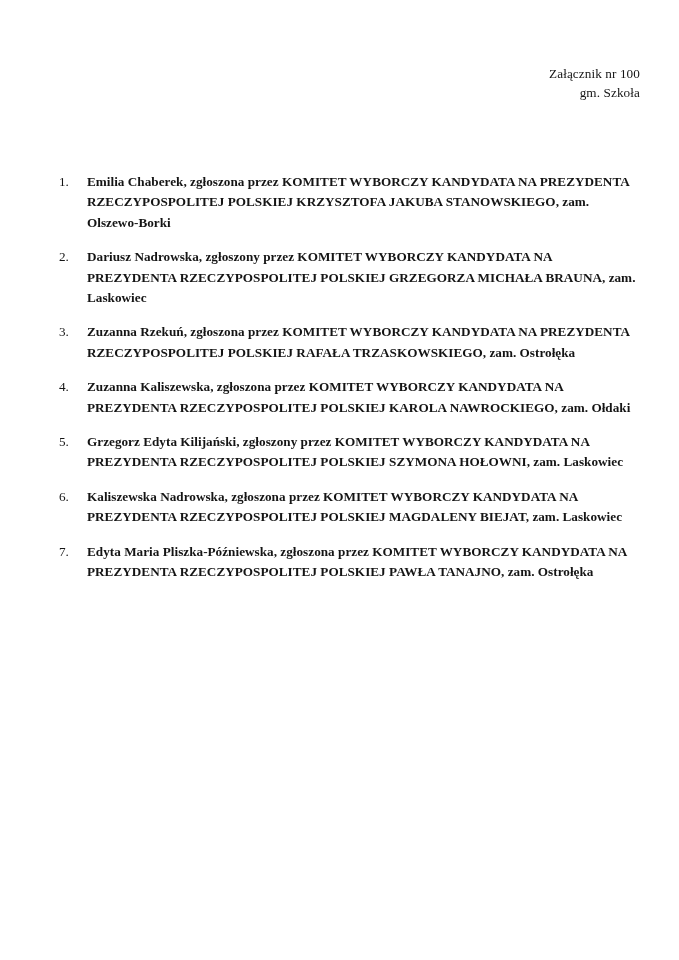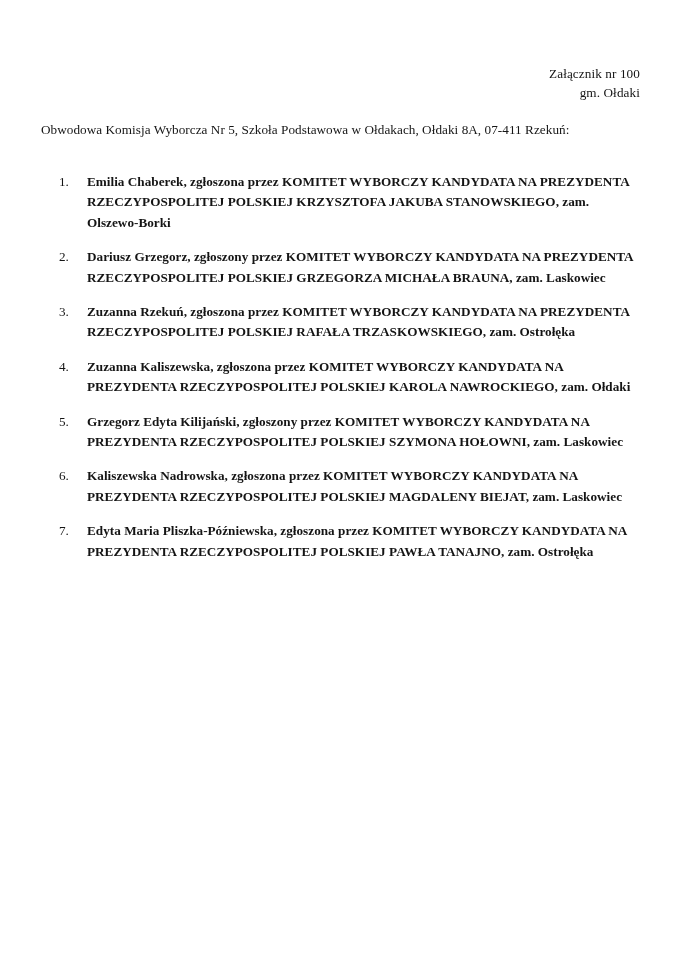--- a/index.html
+++ b/index.html
@@ -98,33 +98,32 @@
     font-weight: bold;
   }
 </style>
 </head>
 <body>
 
 <div class="page">
 
   <div class="doc-header">
     <span class="hdr-line">Załącznik nr 100</span>
-    <span class="hdr-line">gm. Ołdaki</span>
+    <span class="hdr-line">gm. Szkoła</span>
   </div>
 
-  <div class="commission-intro">Obwodowa Komisja Wyborcza Nr 5, Szkoła Podstawowa w Ołdakach, Ołdaki 8A, 07-411 Rzekuń:</div>
 
   <ol class="member-list">
     <li class="member-item">
       <span class="member-index">1.</span>
       <span class="member-name">Emilia Chaberek</span><span class="member-text">, zgłoszona przez KOMITET WYBORCZY KANDYDATA NA PREZYDENTA RZECZYPOSPOLITEJ POLSKIEJ KRZYSZTOFA JAKUBA STANOWSKIEGO, zam. Olszewo-Borki</span>
     </li>
     <li class="member-item">
       <span class="member-index">2.</span>
-      <span class="member-name">Dariusz Grzegorz</span><span class="member-text">, zgłoszony przez KOMITET WYBORCZY KANDYDATA NA PREZYDENTA RZECZYPOSPOLITEJ POLSKIEJ GRZEGORZA MICHAŁA BRAUNA, zam. Laskowiec</span>
+      <span class="member-name">Dariusz Nadrowska</span><span class="member-text">, zgłoszony przez KOMITET WYBORCZY KANDYDATA NA PREZYDENTA RZECZYPOSPOLITEJ POLSKIEJ GRZEGORZA MICHAŁA BRAUNA, zam. Laskowiec</span>
     </li>
     <li class="member-item">
       <span class="member-index">3.</span>
       <span class="member-name">Zuzanna Rzekuń</span><span class="member-text">, zgłoszona przez KOMITET WYBORCZY KANDYDATA NA PREZYDENTA RZECZYPOSPOLITEJ POLSKIEJ RAFAŁA TRZASKOWSKIEGO, zam. Ostrołęka</span>
     </li>
     <li class="member-item">
       <span class="member-index">4.</span>
       <span class="member-name">Zuzanna Kaliszewska</span><span class="member-text">, zgłoszona przez KOMITET WYBORCZY KANDYDATA NA PREZYDENTA RZECZYPOSPOLITEJ POLSKIEJ KAROLA NAWROCKIEGO, zam. Ołdaki</span>
     </li>
     <li class="member-item">

